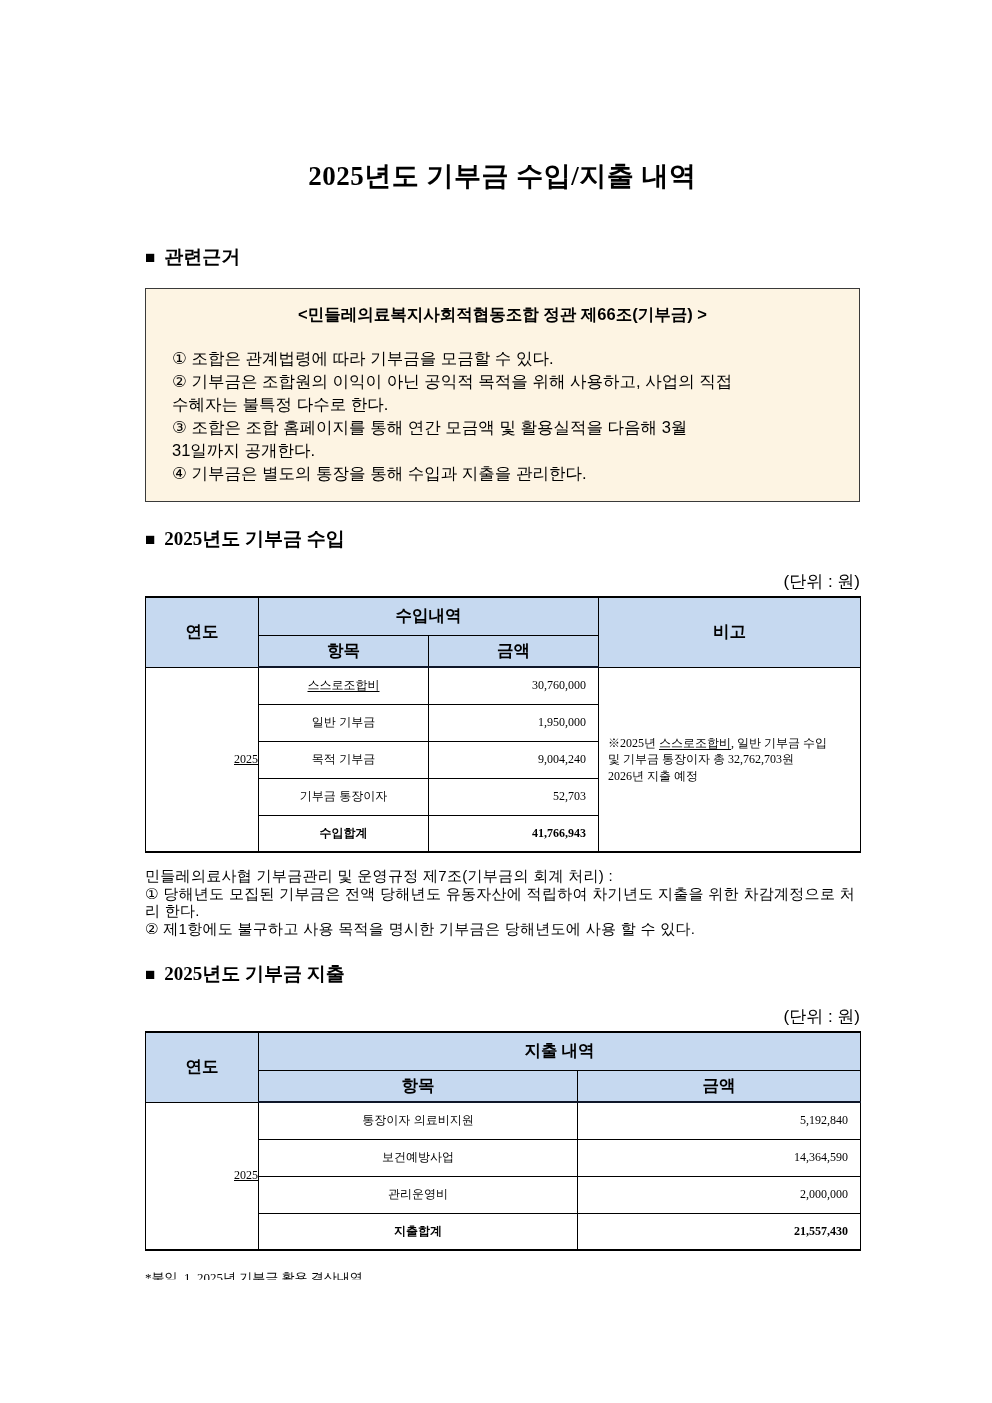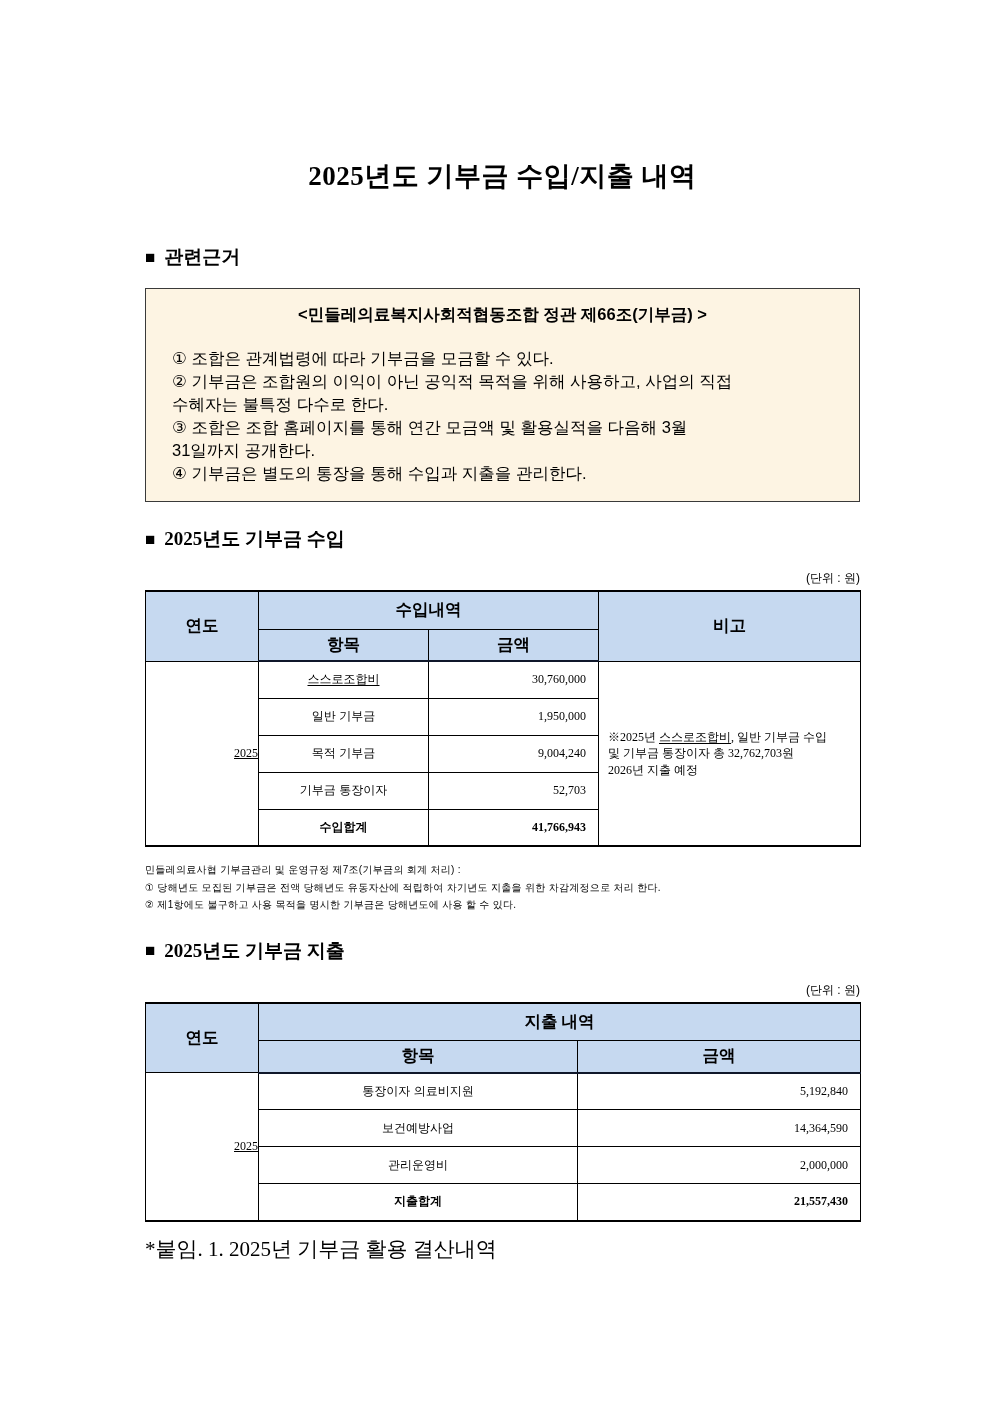--- a/index.html
+++ b/index.html
@@ -54,21 +54,21 @@
   }
   .box-item {
     font-size: 16.5px;
     line-height: 23px;
     white-space: pre-line;
   }
 
   
   .unit-label {
     text-align: right;
-    font-size: 12px;
+    font-size: 17px;
     margin: 8px 0 3px 0;
   }
 
   
   table.tbl {
     width: 715px;
     border-collapse: collapse;
     table-layout: fixed;
     border-top: 2.5px solid #000;
     border-bottom: 2.5px solid #000;
@@ -97,29 +97,29 @@
     font-size: 12.3px;
     line-height: 16.5px;
     text-align: left;
     font-family: Liberation Serif, serif;
     white-space: pre-line;
   }
 
   
   .reg-notes { margin-top: 14px; }
   .reg-note {
-    font-size: 10px;
+    font-size: 15px;
     line-height: 17.5px;
     letter-spacing: 0.3px;
   }
   .income-block { margin-bottom: 24px; }
   .expense-block { margin-bottom: 16px; }
 
   
-  .footer-line1 { font-size: 21px; line-height: 22px; margin-bottom: 9px; }
+  .footer-line1 { font-size: 13px; line-height: 22px; margin-bottom: 9px; }
   .footer-line2 { font-size: 17px; line-height: 22px; padding-left: 54px; }
 </style>
 </head>
 <body>
 
 <div class="page">
   <div class="content">
 
     <h1 class="doc-title serif">2025년도 기부금 수입/지출 내역</h1>
 

